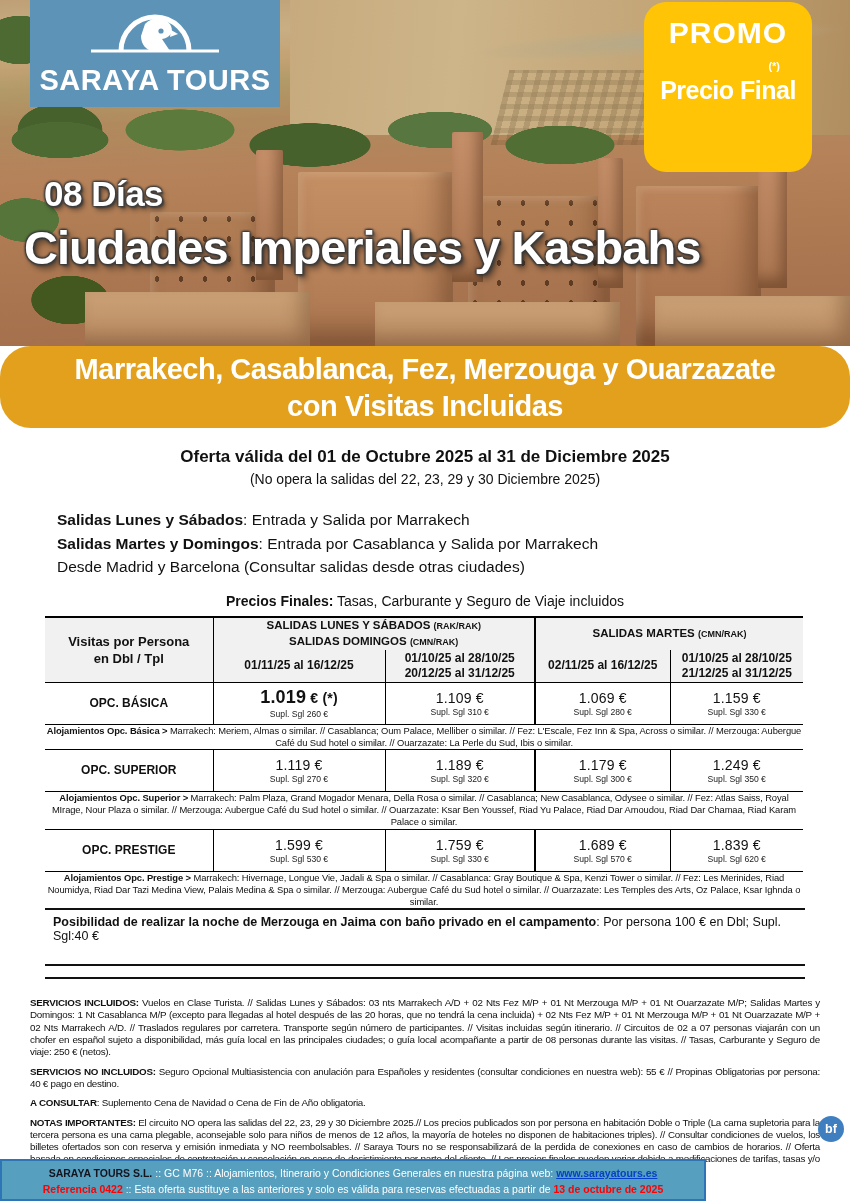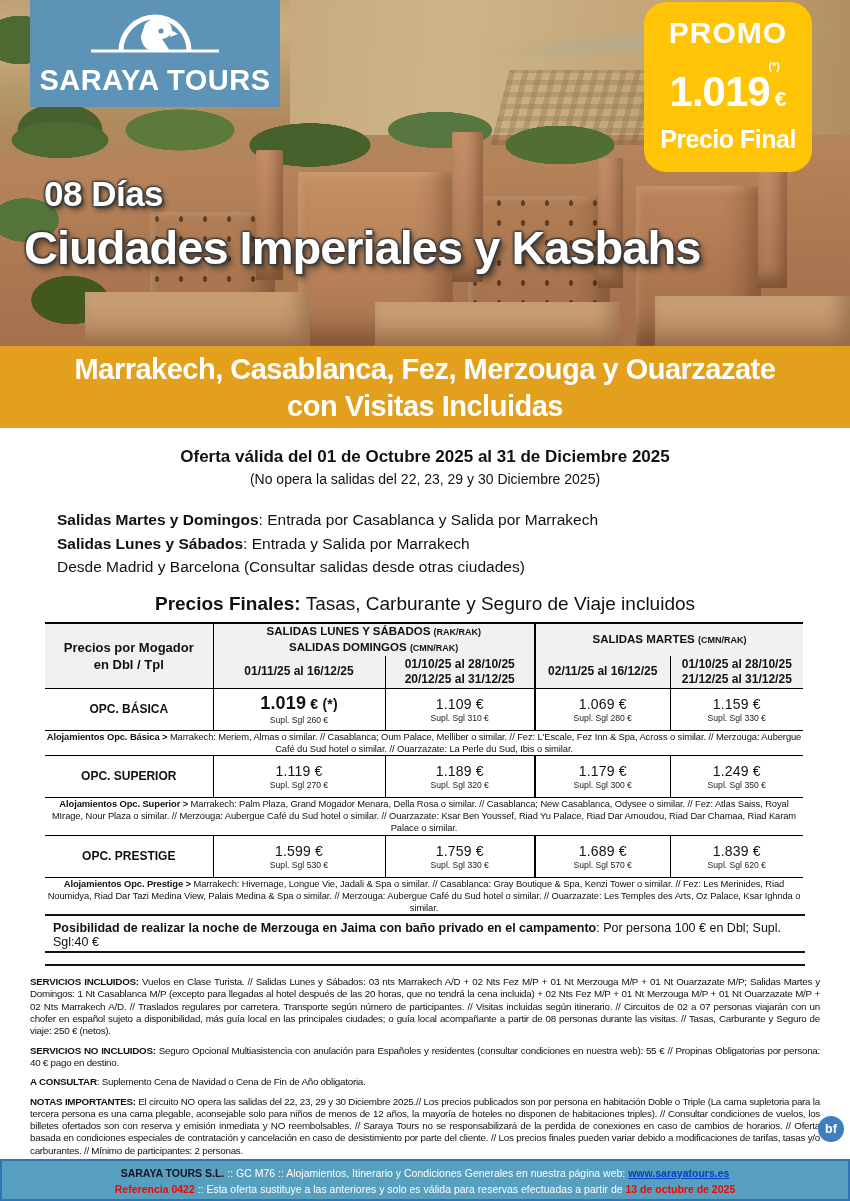--- a/index.html
+++ b/index.html
@@ -73,30 +73,30 @@
              border-radius:22px;text-align:center;color:#fff;box-sizing:border-box;padding-top:14px;}
   .promo-label{font-size:30px;font-weight:bold;letter-spacing:1px;}
   .promo-ast{font-size:11px;font-weight:bold;text-align:right;margin:10px 32px 0 0;height:12px;}
   .promo-price-row{line-height:40px;}
   .promo-price{font-size:42px;font-weight:bold;letter-spacing:-1px;}
   .promo-cur{font-size:21px;font-weight:bold;margin-left:5px;}
   .promo-final{font-size:25px;font-weight:bold;margin-top:4px;letter-spacing:-.5px;}
 
   
   .dest-band{position:absolute;left:0;top:346px;width:850px;height:82px;background:#E2A01C;
-             color:#fff;text-align:center;padding-top:5px;box-sizing:border-box;}
+             color:#fff;text-align:center;padding-top:5px;box-sizing:border-box;border-radius:31px;}
   .dest-band div{font-size:29px;font-weight:bold;line-height:37px;letter-spacing:-.5px;}
 
   
   .content{position:absolute;left:0;top:428px;width:850px;}
   .offer-title{text-align:center;font-weight:bold;font-size:17px;margin-top:19px;}
   .offer-note{text-align:center;font-size:14px;margin-top:4px;}
   .departures{margin:21px 0 0 57px;font-size:15.5px;line-height:23.5px;}
   .b{font-weight:bold;}
-  .prices-heading{text-align:center;font-size:19px;margin-top:14px;}
+  .prices-heading{text-align:center;font-size:14px;margin-top:14px;}
 
   table.prices{border-collapse:collapse;margin:7px 0 0 45px;width:758px;table-layout:fixed;
                border-top:2.4px solid #000;}
   table.prices td{padding:0;text-align:center;vertical-align:middle;}
   col.c0{width:168px;}col.c1{width:172px;}col.c2{width:150px;}col.c3{width:135px;}col.c4{width:133px;}
   .hdr td{background:#F1F1F1;}
   .br1{border-right:1px solid #000;}
   .br15{border-right:1.5px solid #000;}
   .br2{border-right:2.2px solid #000;}
   .bb{border-bottom:1.4px solid #000;}
@@ -106,28 +106,28 @@
   td.datec{font-weight:bold;font-size:12px;line-height:15px;padding:5px 0 6px;height:32px;}
   td.optlabel{font-weight:bold;font-size:12px;}
   td.pc{padding:6px 0 5px;height:42px;box-sizing:border-box;margin-left:32px;}
   .price{font-size:14px;letter-spacing:.2px;}
   .pb{font-size:18px;font-weight:bold;}
   .ps{font-size:14px;font-weight:bold;}
   .supl{font-size:8.6px;margin-top:1px;color:#222;}
   td.notec{font-size:9.4px;line-height:12.2px;text-align:left;padding:5px 2px 6px 0;letter-spacing:-.1px;}
 
   .jaima{margin:0 45px;border-top:2.4px solid #111;border-bottom:2.4px solid #111;
-         padding:5px 4px 2px 8px;font-size:12.5px;}
+         padding:5px 4px 21px 8px;font-size:12.5px;}
   .sep{margin:11px 45px 0;border:none;border-top:2.4px solid #111;height:0;}
 
-  .fine{margin:10px 30px 0;font-size:9.8px;line-height:12.3px;text-align:justify;letter-spacing:-.25px;}
+  .fine{margin:18px 30px 0;font-size:9.8px;line-height:12.3px;text-align:justify;letter-spacing:-.25px;}
   .fine p{margin:0 0 7px;}
 
   
-  .footer{position:absolute;left:0;bottom:0;width:850px;height:42px;background:#579FBE;
+  .footer{position:absolute;left:0;bottom:0;width:706px;height:42px;background:#579FBE;
           border:2px solid #2E75B6;box-sizing:border-box;text-align:center;color:#fff;
           font-size:10.5px;padding-top:4px;}
   .footer .row{line-height:16px;}
   .f-company{font-weight:bold;color:#14141e;}
   .f-link{color:#0540C8;font-weight:bold;text-decoration:underline;cursor:pointer;}
   .f-red{color:#FF0000;font-weight:bold;}
 
   .bf-badge{position:absolute;right:6px;top:1116px;width:26px;height:26px;border-radius:50%;
             background:#3F7FC0;color:#fff;font-size:12.5px;font-weight:bold;
             display:flex;align-items:center;justify-content:center;}
@@ -167,58 +167,55 @@
         <path d="M 60 20 c 8 -9 22 -7 26 2 c 3 7 -2 12 -9 13 l 8 12 h -16 c -8 0 -13 -7 -13 -15 z" fill="#ffffff"></path>
         <circle cx="76" cy="27" r="2.6" fill="#5E93B8"></circle>
         <path d="M 86 26 l 7 4 l -8 3 z" fill="#ffffff"></path>
       </svg>
       <div class="logo-text">SARAYA TOURS</div>
     </div>
 
     <div class="promo-box">
       <div class="promo-label">PROMO</div>
       <div class="promo-ast">(*)</div>
-      <div class="promo-price-row">
-        <span class="promo-price">1.019</span><span class="promo-cur">€</span>
-      </div>
       <div class="promo-final">Precio Final</div>
     </div>
   </div>
 
   <div class="dest-band">
     <div>Marrakech, Casablanca, Fez, Merzouga y Ouarzazate</div>
     <div>con Visitas Incluidas</div>
   </div>
 
   <div class="content">
     <div class="offer-title">Oferta válida del 01 de Octubre 2025 al 31 de Diciembre 2025</div>
     <div class="offer-note">(No opera la salidas del 22, 23, 29 y 30 Diciembre 2025)</div>
 
     <div class="departures">
+      <div><span class="b">Salidas Lunes y Sábados</span><span>: Entrada y Salida por Marrakech</span></div>
       <div><span class="b">Salidas Martes y Domingos</span><span>: Entrada por Casablanca y Salida por Marrakech</span></div>
-      <div><span class="b">Salidas Lunes y Sábados</span><span>: Entrada y Salida por Marrakech</span></div>
       <div>Desde Madrid y Barcelona (Consultar salidas desde otras ciudades)</div>
     </div>
 
     <div class="prices-heading">
       <span class="b">Precios Finales:</span><span> Tasas, Carburante y Seguro de Viaje incluidos</span>
     </div>
 
     <table class="prices">
       <colgroup>
           <col class="c0">
           <col class="c1">
           <col class="c2">
           <col class="c3">
           <col class="c4">
         </colgroup>
       <tbody>
           <tr class="hdr">
         <td class="corner br15 bb" rowspan="2">
-          <div>Precios por Mogador</div>
+          <div>Visitas por Persona</div>
               <div>en Dbl / Tpl</div>
         </td>
         <td class="group br2" colspan="2">
           <div><span>SALIDAS LUNES Y SÁBADOS </span><span class="tag">(RAK/RAK)</span></div>
           <div><span>SALIDAS DOMINGOS </span><span class="tag">(CMN/RAK)</span></div>
         </td>
         <td class="group" colspan="2">
           <span>SALIDAS MARTES </span><span class="tag">(CMN/RAK)</span>
         </td>
       </tr>

